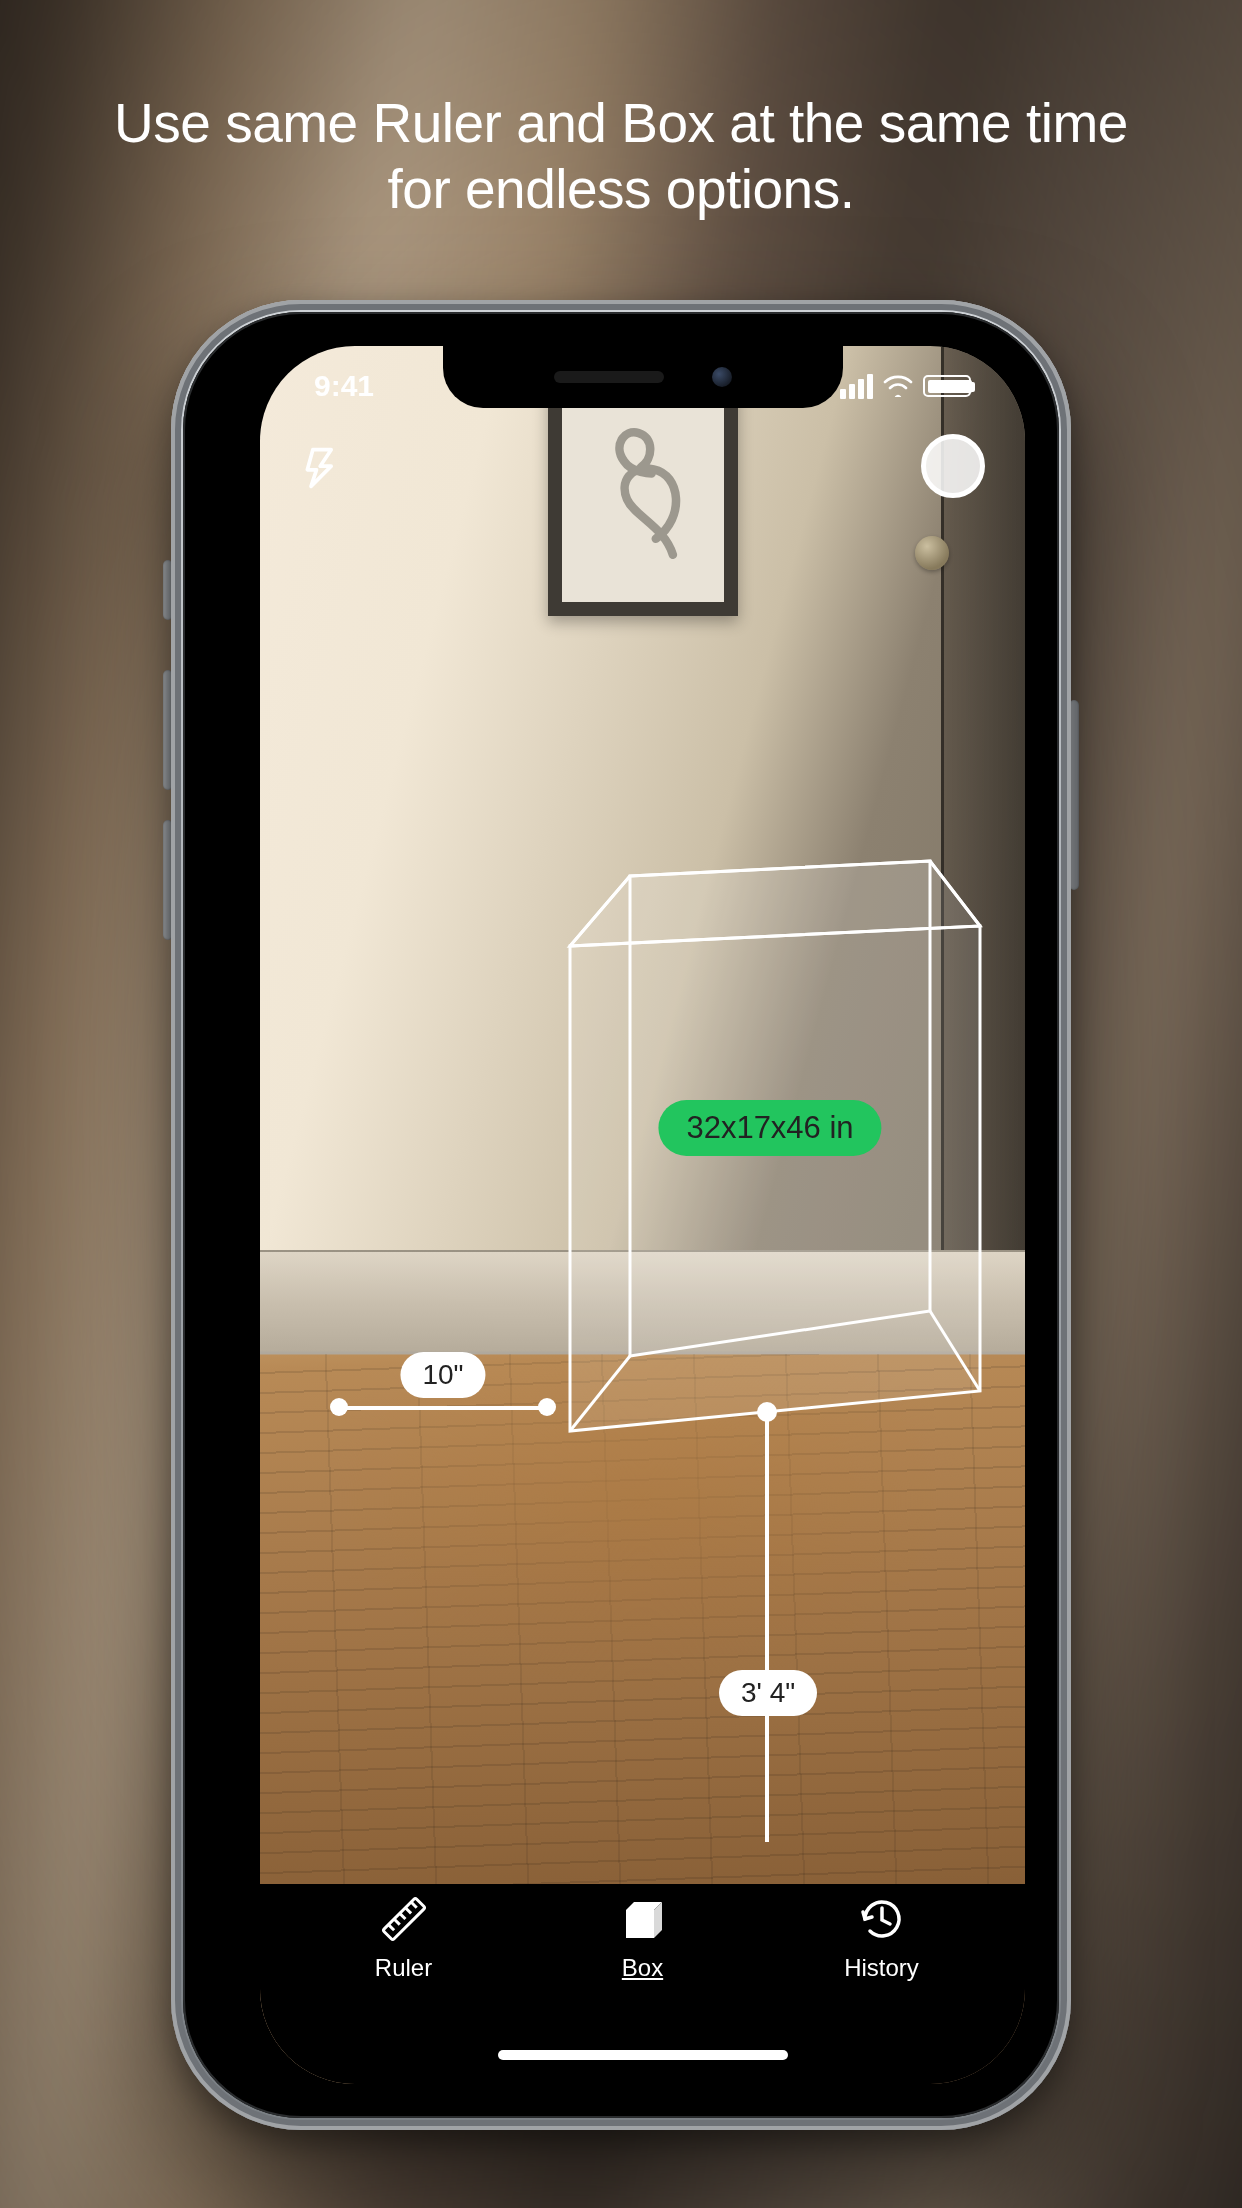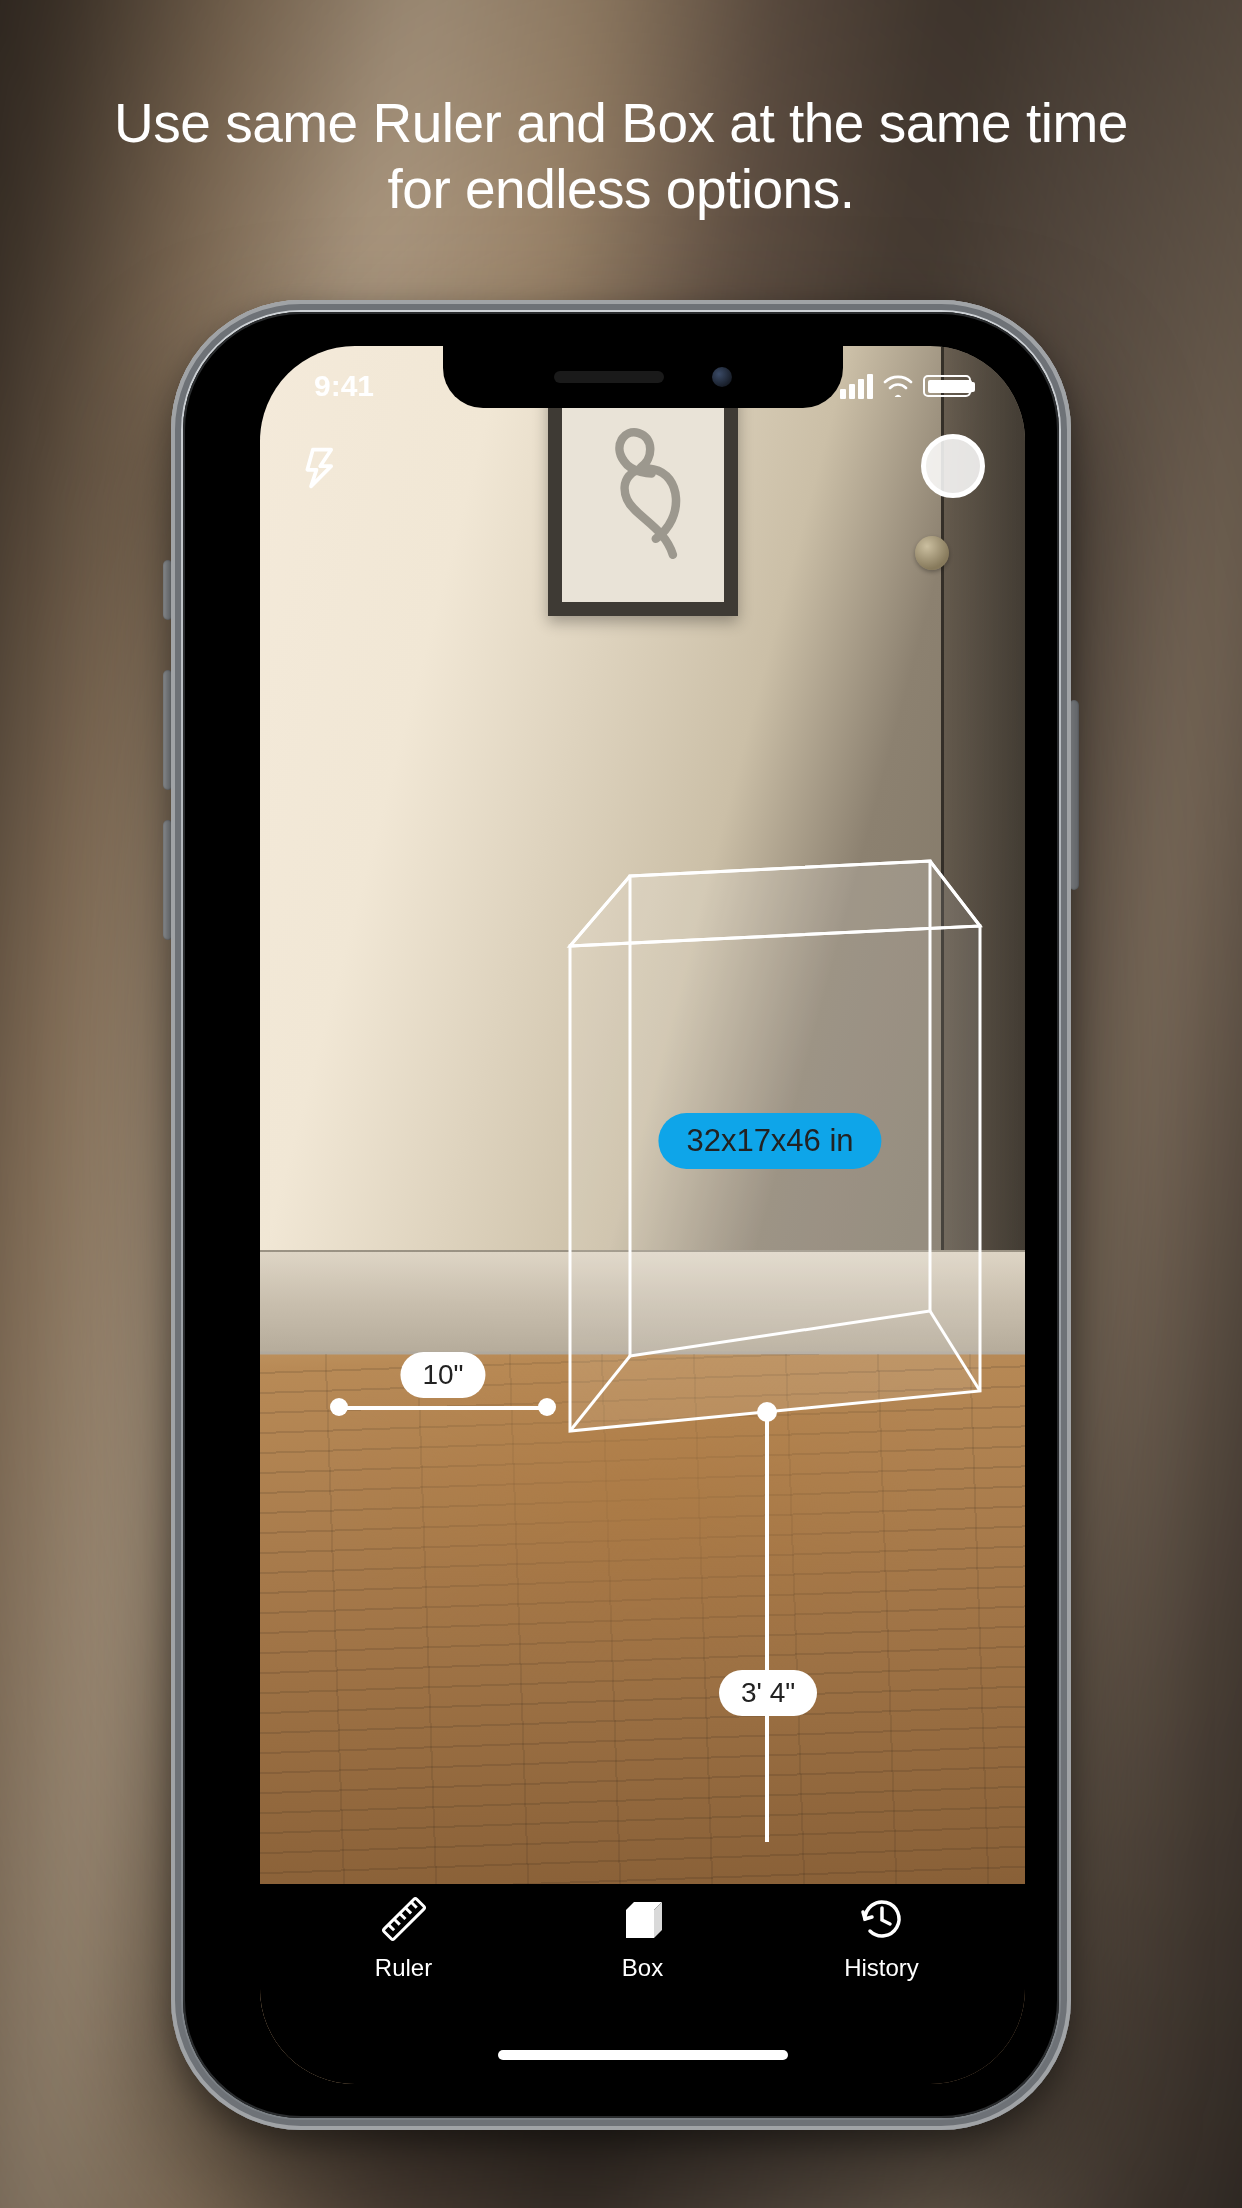--- a/index.html
+++ b/index.html
@@ -205,23 +205,23 @@
   
   .ar-box {
     position: absolute;
     left: 290px; top: 470px;
     width: 440px; height: 620px;
     z-index: 30;
   }
   .ar-box svg { width: 100%; height: 100%; overflow: visible; }
   .ar-box .box-label {
     position: absolute;
-    top: 297px; left: 50%;
+    top: 284px; left: 50%;
     transform: translateX(-50%);
-    background: #0ea5e9;
+    background: #22c55e;
     color: #222;
     font-size: 31px;
     font-weight: 400;
     padding: 10px 28px;
     border-radius: 40px;
     white-space: nowrap;
   }
 
   
   .ruler-10 {
@@ -263,21 +263,21 @@
     z-index: 45;
   }
   .tab {
     display: flex; flex-direction: column; align-items: center;
     gap: 8px;
     color: #fff;
     font-size: 24px;
     width: 140px;
   }
   .tab svg { width: 54px; height: 54px; }
-  .tab.active { color: #fff; }
+  .tab.active { color: #fff; text-decoration: underline; }
   .home-indicator {
     position: absolute;
     bottom: 24px; left: 50%;
     transform: translateX(-50%);
     width: 290px; height: 10px;
     background: #fff;
     border-radius: 6px;
     z-index: 60;
   }
 </style>

